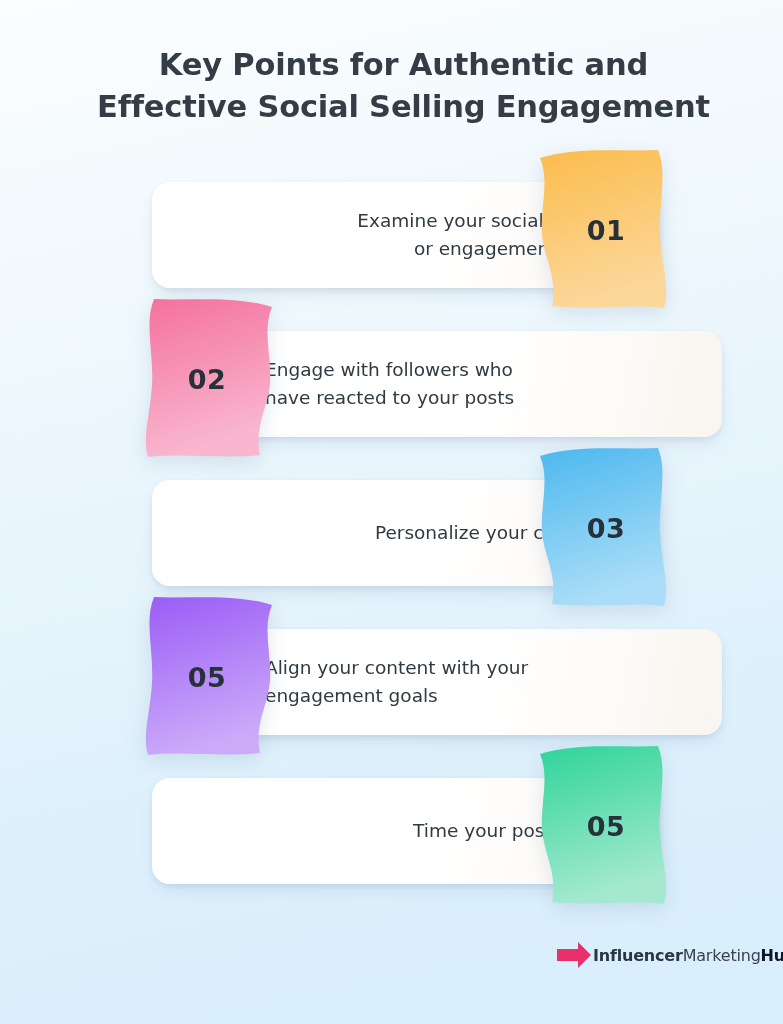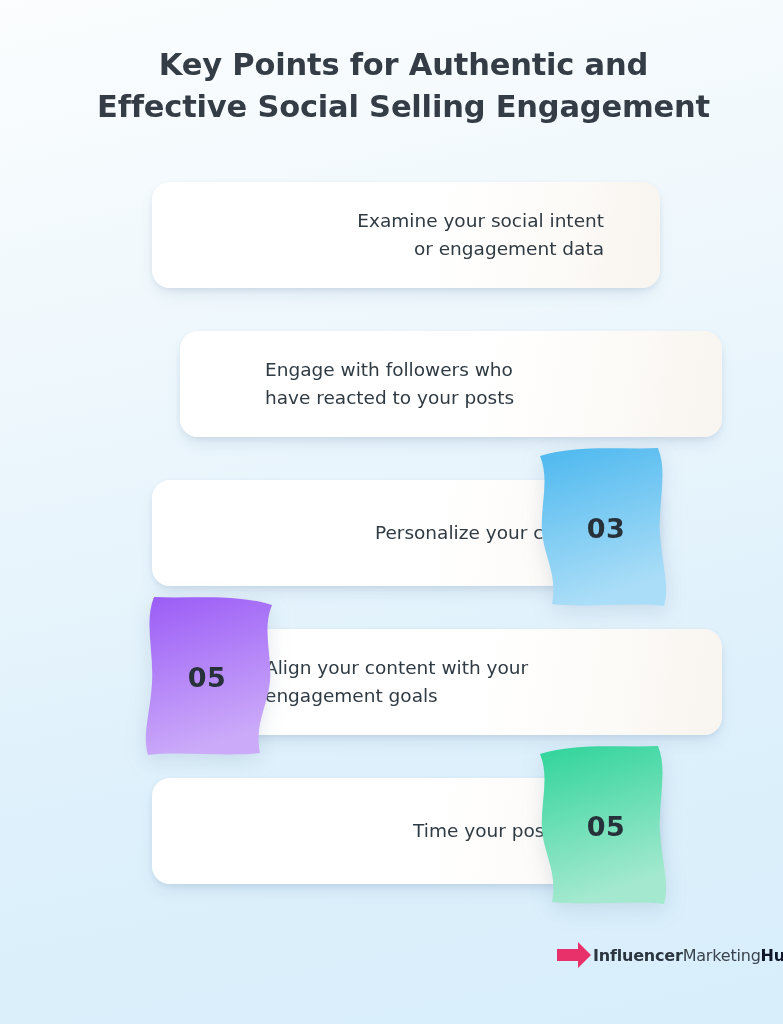--- a/index.html
+++ b/index.html
@@ -168,26 +168,50 @@
     <span class="title-line">Effective Social Selling Engagement</span>
   </div>
 
   <div class="cards">
 
     <div class="card-row r1 row-right">
       <div class="panel">
         <span class="panel-text">Examine your social intent
 or engagement data</span>
       </div>
+      <div class="ribbon">
+        <svg viewBox="0 0 162 160" xmlns="http://www.w3.org/2000/svg" aria-hidden="true">
+          <defs>
+            <linearGradient id="g1" x1="0" y1="0" x2="0.25" y2="1">
+              <stop offset="0%" stop-color="#fbbc4c"></stop>
+              <stop offset="100%" stop-color="#fcd79a"></stop>
+            </linearGradient>
+          </defs>
+          <path d="M22 8 C60 -4, 104 2, 140 0 C150 24, 140 56, 142 86 C144 118, 152 138, 146 158 C112 154, 70 160, 34 156 C40 128, 26 108, 24 84 C22 58, 32 32, 22 8 Z" fill="url(#g1)"></path>
+        </svg>
+        <div class="ribbon-num">01</div>
+      </div>
     </div>
 
     <div class="card-row r2 row-left">
       <div class="panel">
         <span class="panel-text">Engage with followers who
 have reacted to your posts</span>
+      </div>
+      <div class="ribbon">
+        <svg viewBox="0 0 162 160" xmlns="http://www.w3.org/2000/svg" aria-hidden="true">
+          <defs>
+            <linearGradient id="g2" x1="0" y1="0" x2="0.25" y2="1">
+              <stop offset="0%" stop-color="#f4719d"></stop>
+              <stop offset="100%" stop-color="#f9b7cf"></stop>
+            </linearGradient>
+          </defs>
+          <path d="M140 8 C102 -4, 58 2, 22 0 C12 24, 22 56, 20 86 C18 118, 10 138, 16 158 C50 154, 92 160, 128 156 C122 128, 136 108, 138 84 C140 58, 130 32, 140 8 Z" fill="url(#g2)"></path>
+        </svg>
+        <div class="ribbon-num">02</div>
       </div>
     </div>
 
     <div class="card-row r3 row-right">
       <div class="panel">
         <span class="panel-text">Personalize your content</span>
       </div>
       <div class="ribbon">
         <svg viewBox="0 0 162 160" xmlns="http://www.w3.org/2000/svg" aria-hidden="true">
           <defs>

